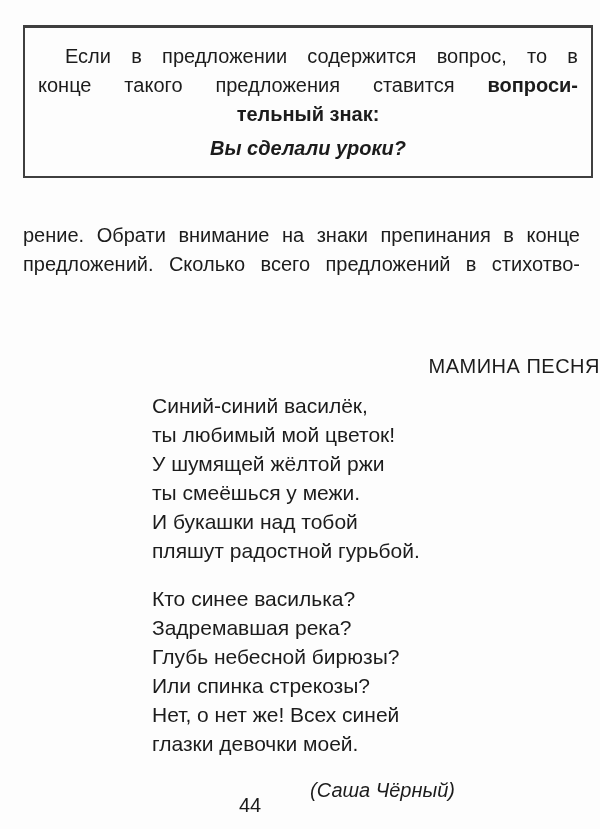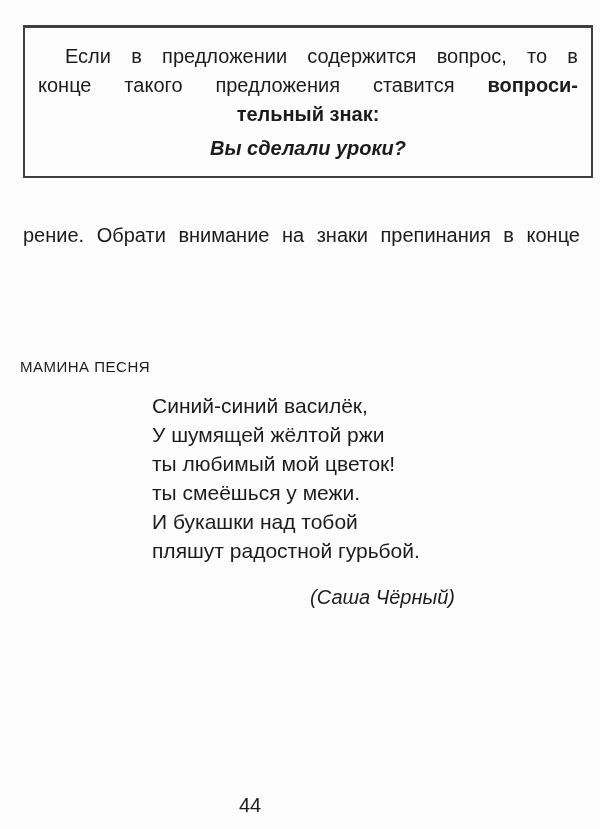--- a/index.html
+++ b/index.html
@@ -51,23 +51,23 @@
     top: 221px;
     width: 557px;
   }
 
   
   .poem-title {
     position: absolute;
     left: 0;
     top: 352px;
     width: 600px;
-    text-align: left;
+    text-align: right;
     font-weight: normal;
-    font-size: 15px;
+    font-size: 20px;
     letter-spacing: 0.5px;
     padding-left: 20px;
   }
   .poem {
     position: absolute;
     left: 152px;
     top: 391px;
     width: 303px;
     font-size: 21px;
   }
@@ -97,31 +97,40 @@
 
   <section class="rule-box">
     <p class="bline jst ind"><span>Если в предложении содержится вопрос, то в</span></p>
     <p class="bline jst"><span>конце такого предложения ставится </span><span class="b">вопроси-</span></p>
     <p class="bline"><span class="b">тельный знак:</span></p>
     <p class="example"><span class="i">Вы сделали уроки</span><span class="b i">?</span></p>
   </section>
 
   <section class="exercise">
     <p class="bline jst"><span>рение. Обрати внимание на знаки препинания в конце</span></p>
+    <p class="bline jst"><span>предложений. Сколько всего предложений в стихотво-</span></p>
   </section>
 
   <h2 class="poem-title">МАМИНА ПЕСНЯ</h2>
 
   <div class="poem">
     <div class="stanza">
       <p class="pline">Синий-синий василёк,</p>
+      <p class="pline">ты любимый мой цветок!</p>
       <p class="pline">У шумящей жёлтой ржи</p>
-      <p class="pline">ты любимый мой цветок!</p>
       <p class="pline">ты смеёшься у межи.</p>
       <p class="pline">И букашки над тобой</p>
       <p class="pline">пляшут радостной гурьбой.</p>
+    </div>
+    <div class="stanza stanza2">
+      <p class="pline">Кто синее василька?</p>
+      <p class="pline">Задремавшая река?</p>
+      <p class="pline">Глубь небесной бирюзы?</p>
+      <p class="pline">Или спинка стрекозы?</p>
+      <p class="pline">Нет, о нет же! Всех синей</p>
+      <p class="pline">глазки девочки моей.</p>
     </div>
     <p class="author">(Саша Чёрный)</p>
   </div>
 
   <div class="page-number">44</div>
 
 </div>
 
 </body></html>

